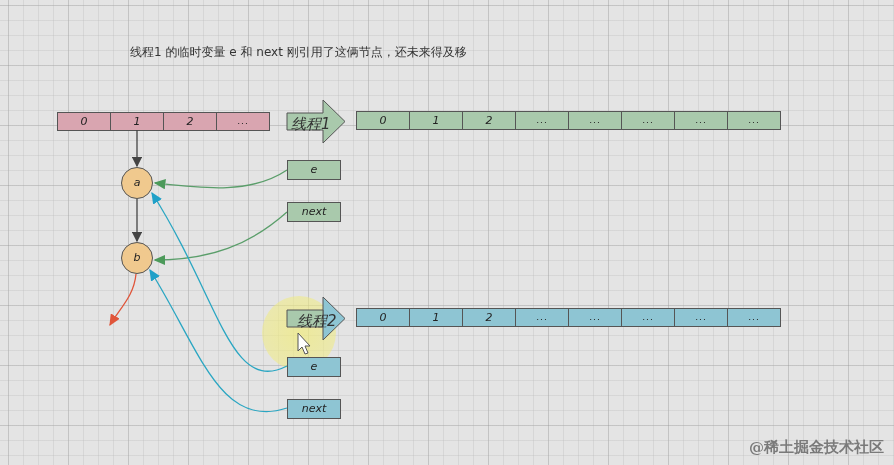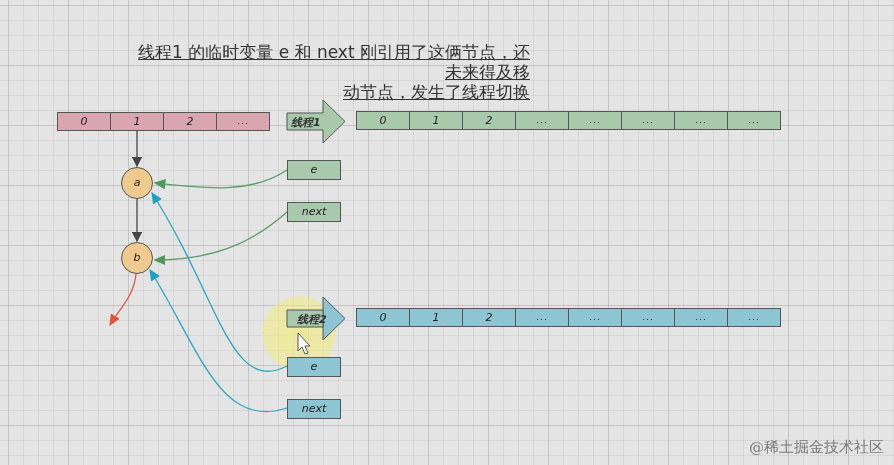--- a/index.html
+++ b/index.html
@@ -10,21 +10,21 @@
         linear-gradient(to right, rgba(150,150,150,0.28) 1px, transparent 1px),
         linear-gradient(to bottom, rgba(150,150,150,0.28) 1px, transparent 1px),
         linear-gradient(to right, rgba(190,190,190,0.35) 1px, transparent 1px),
         linear-gradient(to bottom, rgba(190,190,190,0.35) 1px, transparent 1px);
       background-size: 60px 60px, 60px 60px, 15px 15px, 15px 15px;
       background-position: 8px 5px, 8px 5px, 8px 5px, 8px 5px;
       font-family: "DejaVu Sans", sans-serif;
     }
     .caption {
       position: absolute; left: 130px; top: 42px; width: 400px;
-      font-size: 17px; color: #333; text-align: right; line-height: 20px; text-decoration: underline;
+      font-size: 12px; color: #333; text-align: left; line-height: 20px;
     }
     .arr {
       position: absolute; display: flex; border: 1px solid #555;
       height: 17px; box-sizing: content-box;
     }
     .arr .cell {
       width: 52px; border-right: 1px solid #555; text-align: center;
       font-size: 11px; font-style: italic; color: #222; line-height: 17px;
     }
     .arr .cell:last-child { border-right: none; }
@@ -37,38 +37,38 @@
       background: #f0c98e; border: 1px solid #555; text-align: center;
       line-height: 30px; font-size: 11px; font-style: italic; color: #222;
     }
     .var {
       position: absolute; width: 52px; height: 18px; border: 1px solid #555;
       text-align: center; line-height: 18px; font-size: 11px; font-style: italic; color: #222;
     }
     .var.g { background: #a9c9ac; }
     .var.b { background: #8ec5d3; }
     .thread-label {
-      position: absolute; font-size: 11px; font-style: italic; font-weight: bold; color: #333;
+      position: absolute; font-size: 15px; font-style: italic; font-weight: normal; color: #333;
     }
     .watermark {
       position: absolute; right: 10px; bottom: 8px; font-size: 15px; color: #7a7a7a;
       font-family: "DejaVu Serif", serif;
+      font-weight: bold;
     }
     svg.overlay { position: absolute; left: 0; top: 0; }
     .highlight {
       position: absolute; left: 262px; top: 296px; width: 74px; height: 74px; border-radius: 50%;
       background: radial-gradient(circle, rgba(240,235,130,0.75) 0%, rgba(240,235,130,0.55) 70%, rgba(240,235,130,0) 100%);
     }
   </style>
 </head>
 <body>
 
 <div class="caption">
   <div>线程1 的临时变量 e 和 next 刚引用了这俩节点，还未来得及移</div>
-  <div>动节点，发生了线程切换</div>
 </div>
 
 <div class="arr pink">
   <div class="cell">0</div>
   <div class="cell">1</div>
   <div class="cell">2</div>
   <div class="cell dots">...</div>
 </div>
 
 <div class="arr green">

